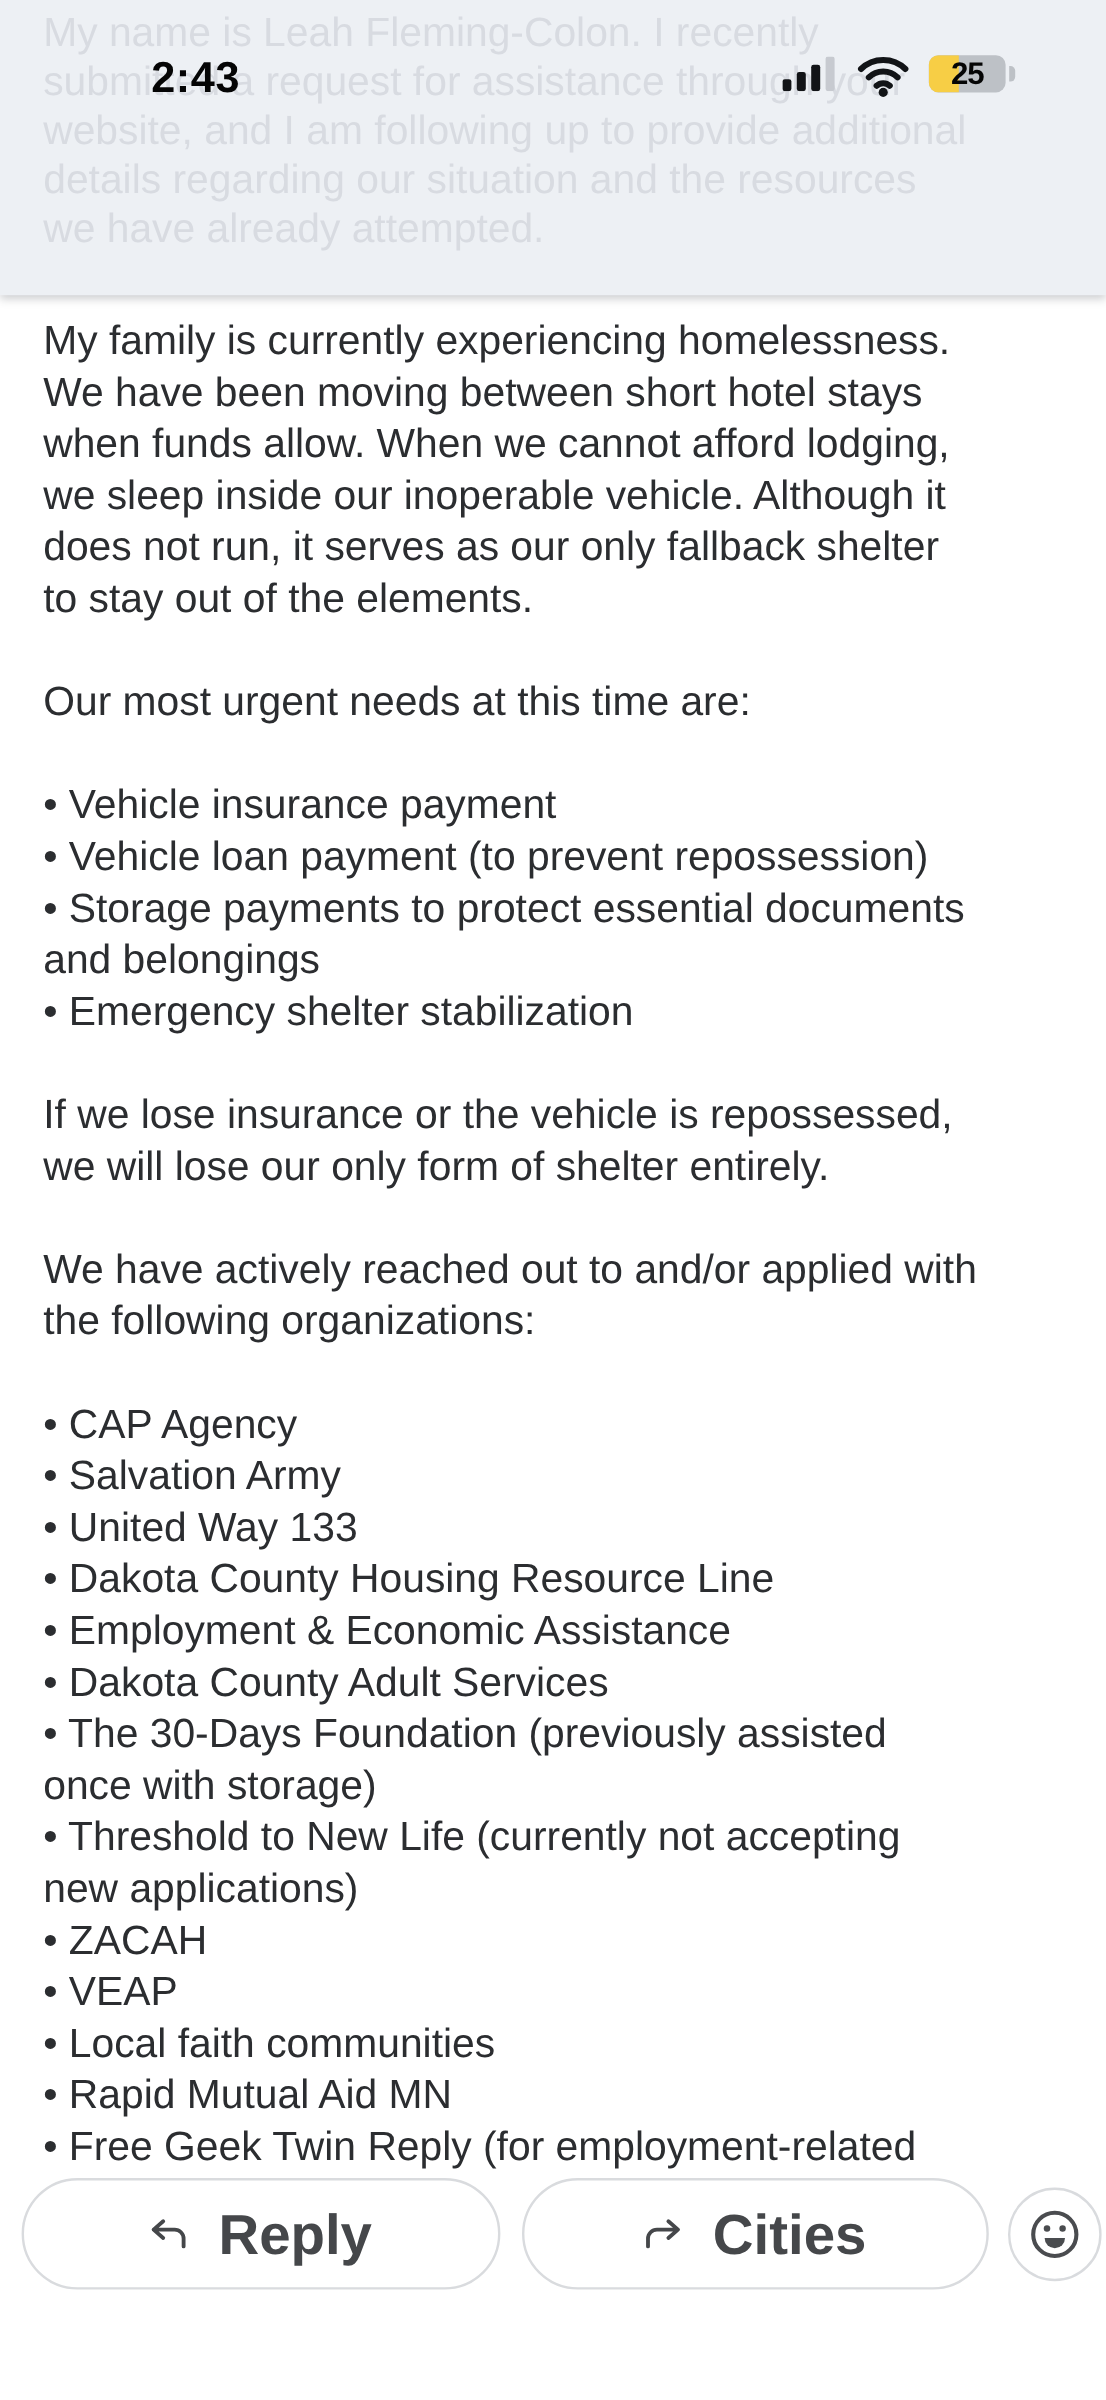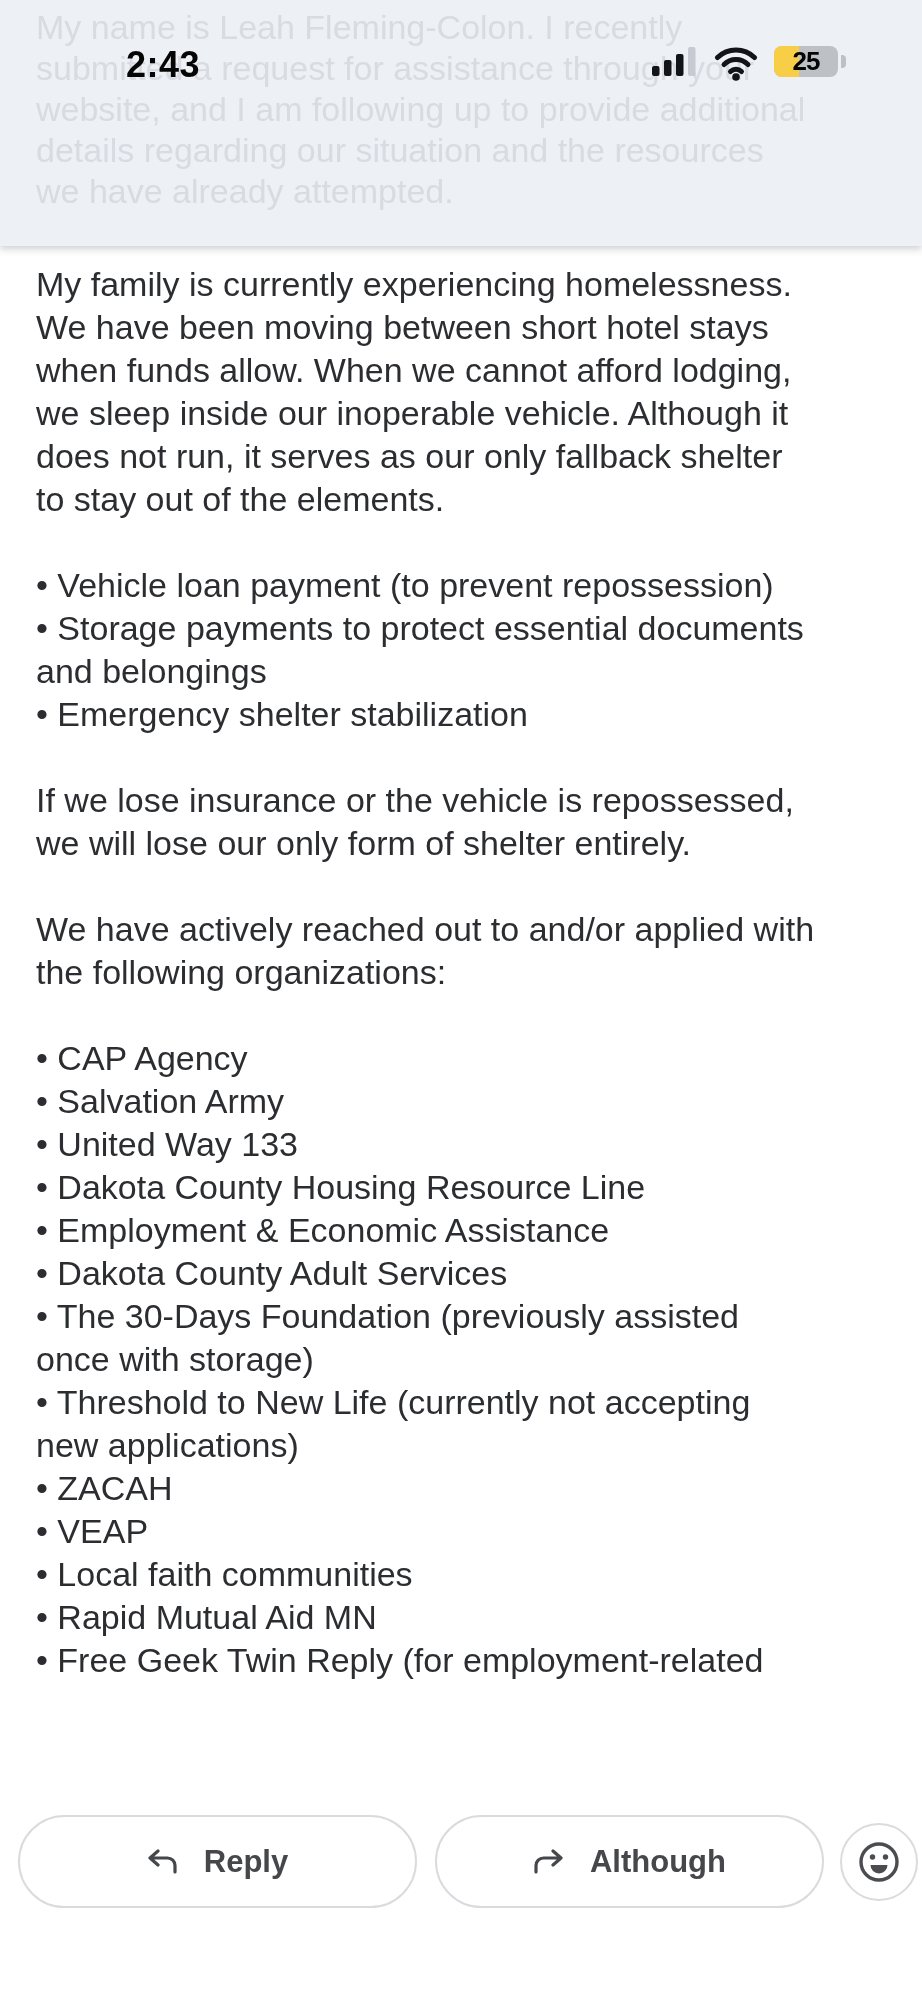--- a/index.html
+++ b/index.html
@@ -47,21 +47,21 @@
   .block{margin:0 0 43px 0;}
   .block:last-child{margin-bottom:0;margin-top:28px;}
   .line{white-space:nowrap; height:43px;}
   
   .footer{position:absolute; left:0; top:1810px; width:922px; height:120px; z-index:6;}
   .pill{
     position:absolute; top:5px; height:93px; box-sizing:border-box;
     background:#fff; border:2px solid #d9dbde; border-radius:48px;
     display:flex; align-items:center; justify-content:center; gap:26px;
     font-family:"Liberation Sans", sans-serif;
-    font-size:31px; font-weight:600; color:#45474a; cursor:pointer;
+    font-size:47px; font-weight:600; color:#45474a; cursor:pointer;
   }
   .reply-pill{left:18px; width:399px;}
   .forward-pill{left:435px; width:389px;}
   .emoji-btn{
     position:absolute; left:840px; top:13px; width:78px; height:78px; box-sizing:border-box;
     background:#fff; border:2px solid #d9dbde; border-radius:50%;
     display:flex; align-items:center; justify-content:center; padding:0; cursor:pointer;
   }
   svg{display:block;}
 </style>
@@ -73,20 +73,24 @@
   <main class="email-body" id="email-body">
       <div class="block">
         <div class="line">My family is currently experiencing homelessness.</div>
         <div class="line">We have been moving between short hotel stays</div>
         <div class="line">when funds allow. When we cannot afford lodging,</div>
         <div class="line">we sleep inside our inoperable vehicle. Although it</div>
         <div class="line">does not run, it serves as our only fallback shelter</div>
         <div class="line">to stay out of the elements.</div>
       </div>
       <div class="block">
+        <div class="line">Our most urgent needs at this time are:</div>
+      </div>
+      <div class="block">
+        <div class="line">• Vehicle insurance payment</div>
         <div class="line">• Vehicle loan payment (to prevent repossession)</div>
         <div class="line">• Storage payments to protect essential documents</div>
         <div class="line">and belongings</div>
         <div class="line">• Emergency shelter stabilization</div>
       </div>
       <div class="block">
         <div class="line">If we lose insurance or the vehicle is repossessed,</div>
         <div class="line">we will lose our only form of shelter entirely.</div>
       </div>
       <div class="block">
@@ -165,21 +169,21 @@
         </svg>
       </span>
       <span>Reply</span>
     </button>
     <button class="pill forward-pill">
       <span>
         <svg width="31" height="26" viewBox="0 0 31 26">
           <path d="M20 2 L28 9 L20 16 M28 9 H10.5 a7.5 7.5 0 0 0 -7.5 7.5 V23" fill="none" stroke="#45474a" stroke-width="3.2" stroke-linecap="round" stroke-linejoin="round"></path>
         </svg>
       </span>
-      <span>Although</span>
+      <span>Cities</span>
     </button>
     <button class="emoji-btn">
       <span>
         <svg width="46" height="46" viewBox="0 0 46 46">
           <circle cx="23" cy="23" r="18" fill="none" stroke="#4a4c4f" stroke-width="3.4"></circle>
           <circle cx="16.5" cy="18" r="2.7" fill="#4a4c4f"></circle>
           <circle cx="29.5" cy="18" r="2.7" fill="#4a4c4f"></circle>
           <path d="M14.5 26 a8.5 8.5 0 0 0 17 0 Z" fill="#4a4c4f"></path>
         </svg>
       </span>

